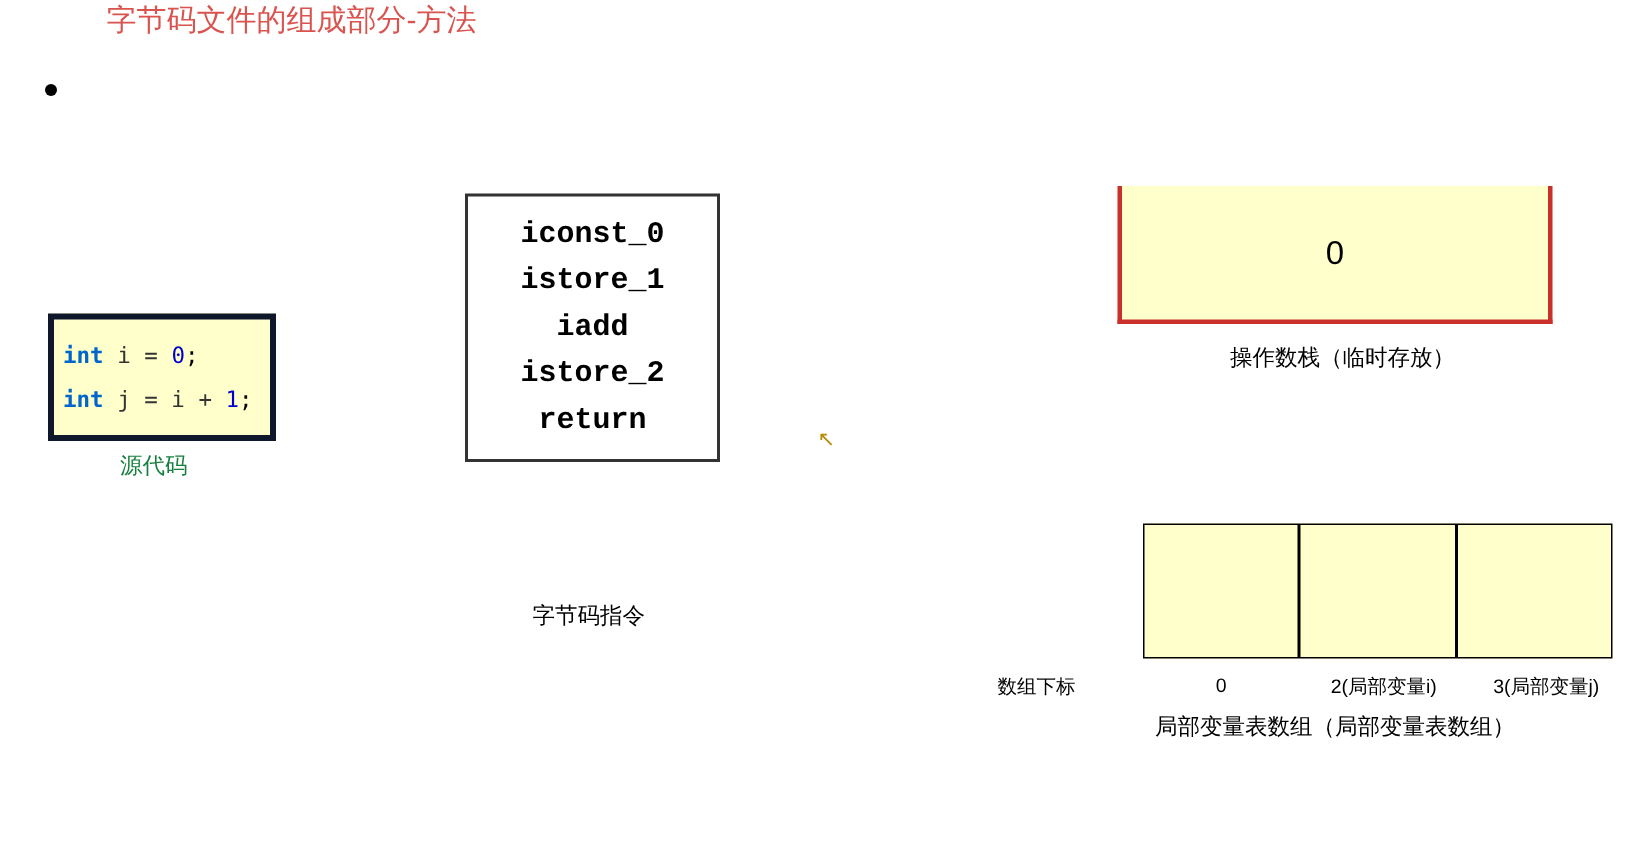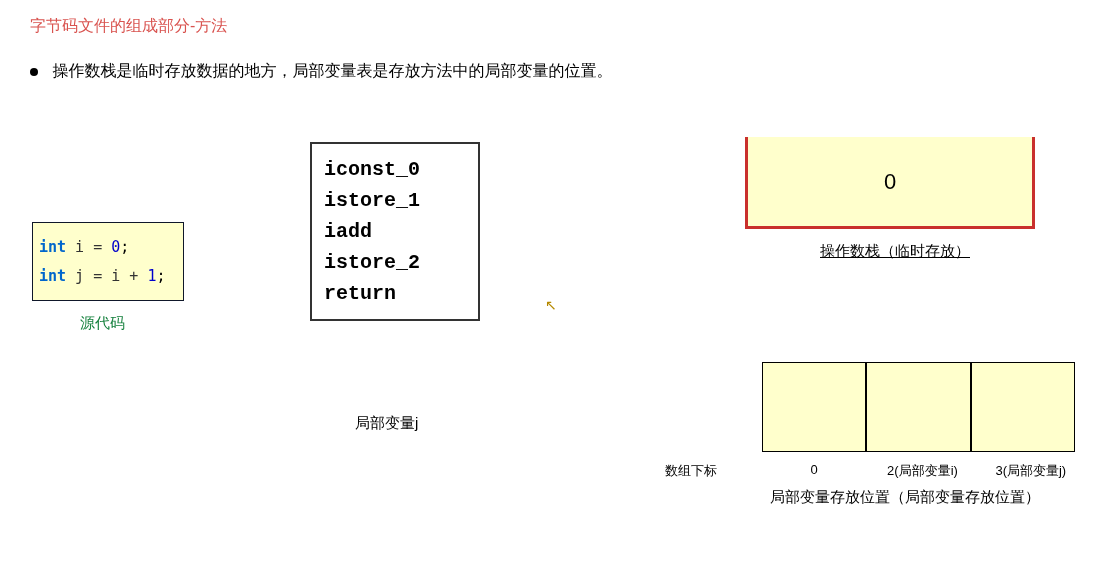--- a/index.html
+++ b/index.html
@@ -5,23 +5,24 @@
     * { margin: 0; padding: 0; box-sizing: border-box; }
     body {
       width: 1099px;
       height: 571px;
       font-family: "Microsoft YaHei", Arial, sans-serif;
       background: #fff;
       position: relative;
     }
     .title {
       color: #d9534f;
-      font-size: 16px;
+      font-size: 20px;
       font-weight: 500;
-      padding: 16px 0 0 30px;
+      padding: 0 0 0 30px;
+      margin-left: 41px;
     }
     .bullet-line {
       padding: 24px 0 0 30px;
       font-size: 16px;
       color: #000;
     }
     .bullet-dot {
       display: inline-block;
       width: 8px;
       height: 8px;
@@ -37,21 +38,21 @@
       margin-top: 30px;
     }
 
     
     .source-box {
       position: absolute;
       left: 32px;
       top: 110px;
       width: 152px;
       background: #ffffcc;
-      border: 1px solid #0f172a;
+      border: 4px solid #0f172a;
       padding: 10px 6px;
       font-family: Consolas, monospace;
       font-size: 15px;
       line-height: 1.9;
     }
     .kw { color: #0066cc; font-weight: bold; }
     .eq { color: #333; }
     .num { color: #0000cc; }
     .source-label {
       position: absolute;
@@ -68,20 +69,21 @@
       top: 30px;
       width: 170px;
       border: 2px solid #333;
       padding: 10px 12px;
       font-family: Consolas, "Courier New", monospace;
       font-size: 20px;
       font-weight: bold;
       line-height: 1.55;
       color: #000;
       background: #fff;
+      text-align: center;
     }
     .bytecode-label {
       position: absolute;
       left: 355px;
       top: 302px;
       font-size: 15px;
       color: #000;
     }
 
     
@@ -100,21 +102,20 @@
       justify-content: center;
       font-size: 22px;
       color: #000;
     }
     .op-stack-label {
       position: absolute;
       left: 820px;
       top: 130px;
       font-size: 15px;
       color: #000;
-      text-decoration: underline;
     }
 
     
     .local-table {
       position: absolute;
       left: 762px;
       top: 250px;
       width: 313px;
       height: 90px;
       background: #ffffcc;
@@ -161,21 +162,20 @@
       color: #b58900;
     }
   </style>
 </head>
 <body>
 
 <div class="title">字节码文件的组成部分-方法</div>
 
 <div class="bullet-line">
   <span class="bullet-dot"></span>
-  <span>操作数栈是临时存放数据的地方，局部变量表是存放方法中的局部变量的位置。</span>
 </div>
 
 <div class="main-area">
 
   <div class="source-box">
     <div>
       <span class="kw">int</span><span class="eq"> i = </span><span class="num">0</span><span>;</span>
     </div>
     <div>
       <span class="kw">int</span><span class="eq"> j = i + </span><span class="num">1</span><span>;</span>
@@ -183,35 +183,35 @@
   </div>
   <div class="source-label">源代码</div>
 
   <div class="bytecode-box">
     <div>iconst_0</div>
     <div>istore_1</div>
     <div>iadd</div>
     <div>istore_2</div>
     <div>return</div>
   </div>
-  <div class="bytecode-label">局部变量j</div>
+  <div class="bytecode-label">字节码指令</div>
 
   <span class="cursor">↖</span>
 
   <div class="op-stack">
     <span>0</span>
   </div>
   <div class="op-stack-label">操作数栈（临时存放）</div>
 
   <div class="local-table">
     <div class="cell"></div>
     <div class="cell thick-l"></div>
     <div class="cell thick-l"></div>
   </div>
   <div class="index-row">
     <div class="index-label">数组下标</div>
     <div class="index-cell">0</div>
     <div class="index-cell">2(局部变量i)</div>
     <div class="index-cell">3(局部变量j)</div>
   </div>
-  <div class="local-label">局部变量存放位置（局部变量存放位置）</div>
+  <div class="local-label">局部变量表数组（局部变量表数组）</div>
 
 </div>
 
 </body></html>

